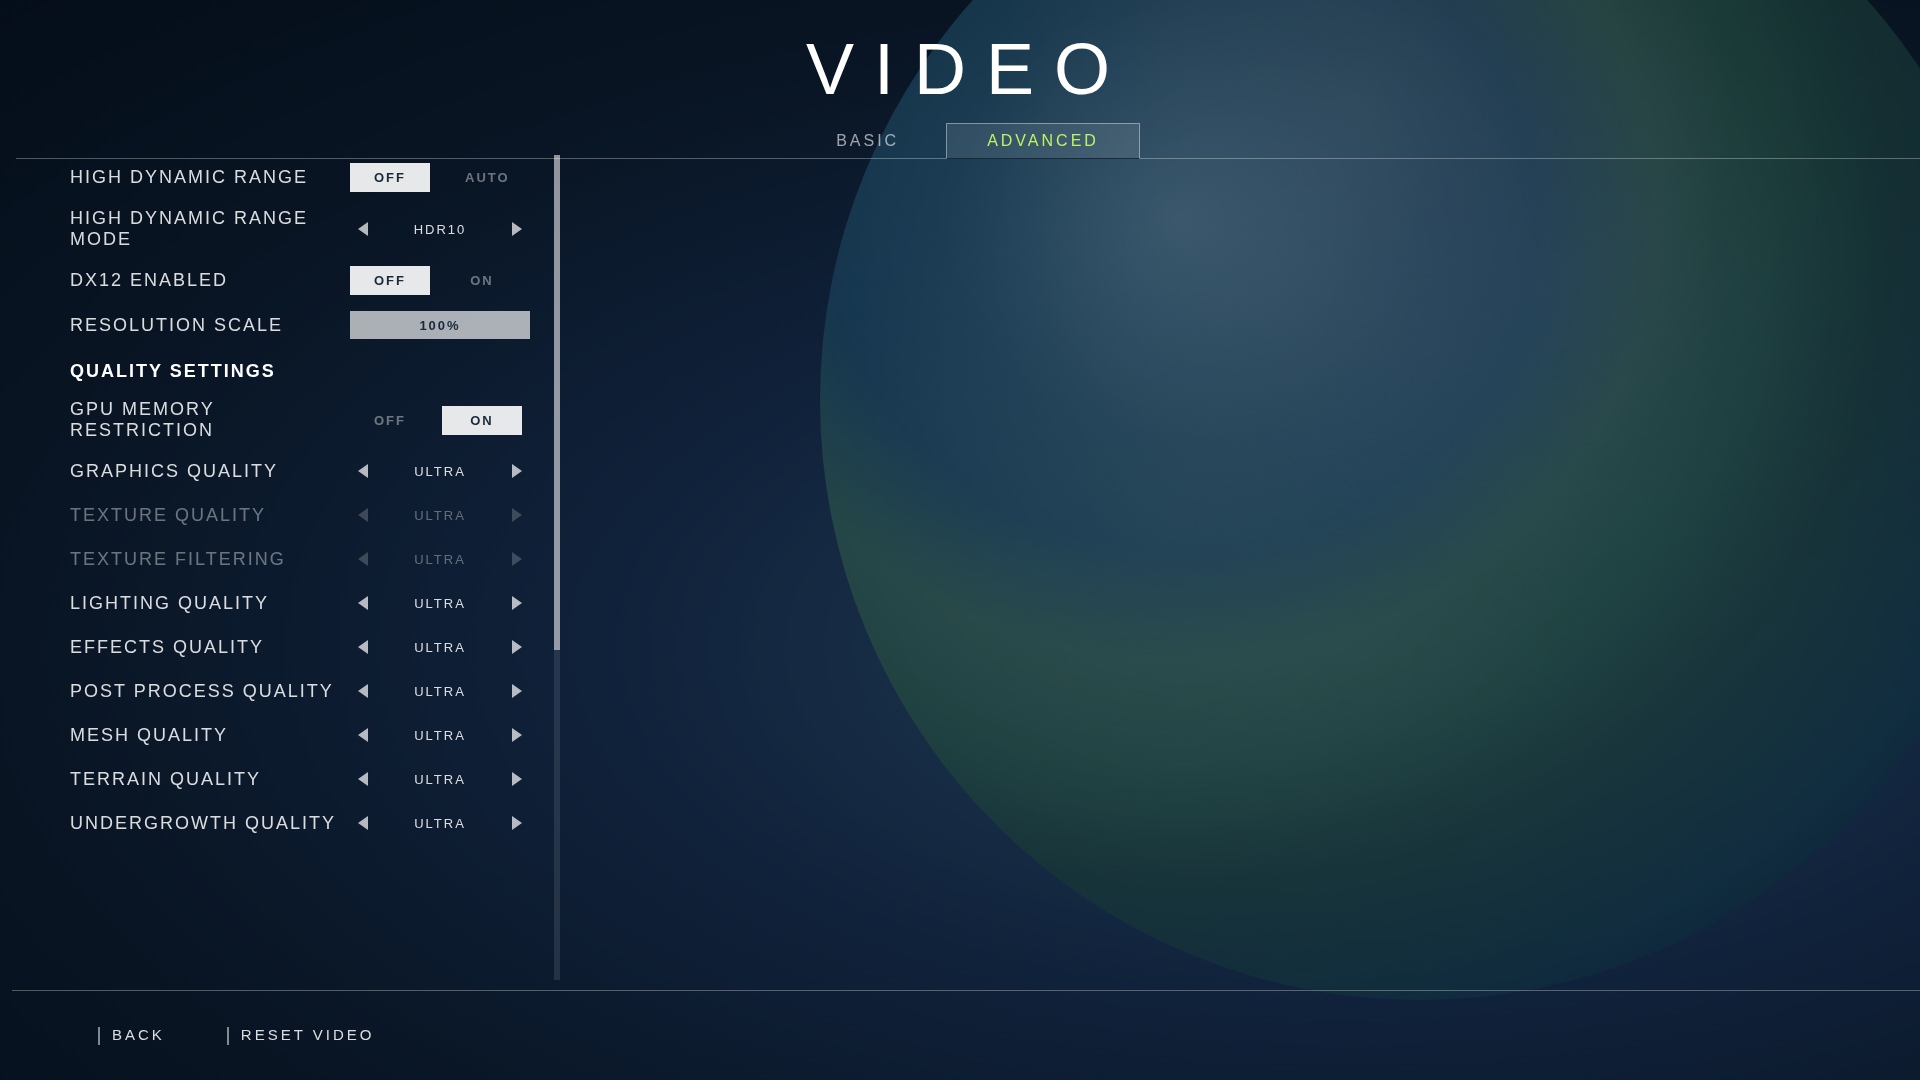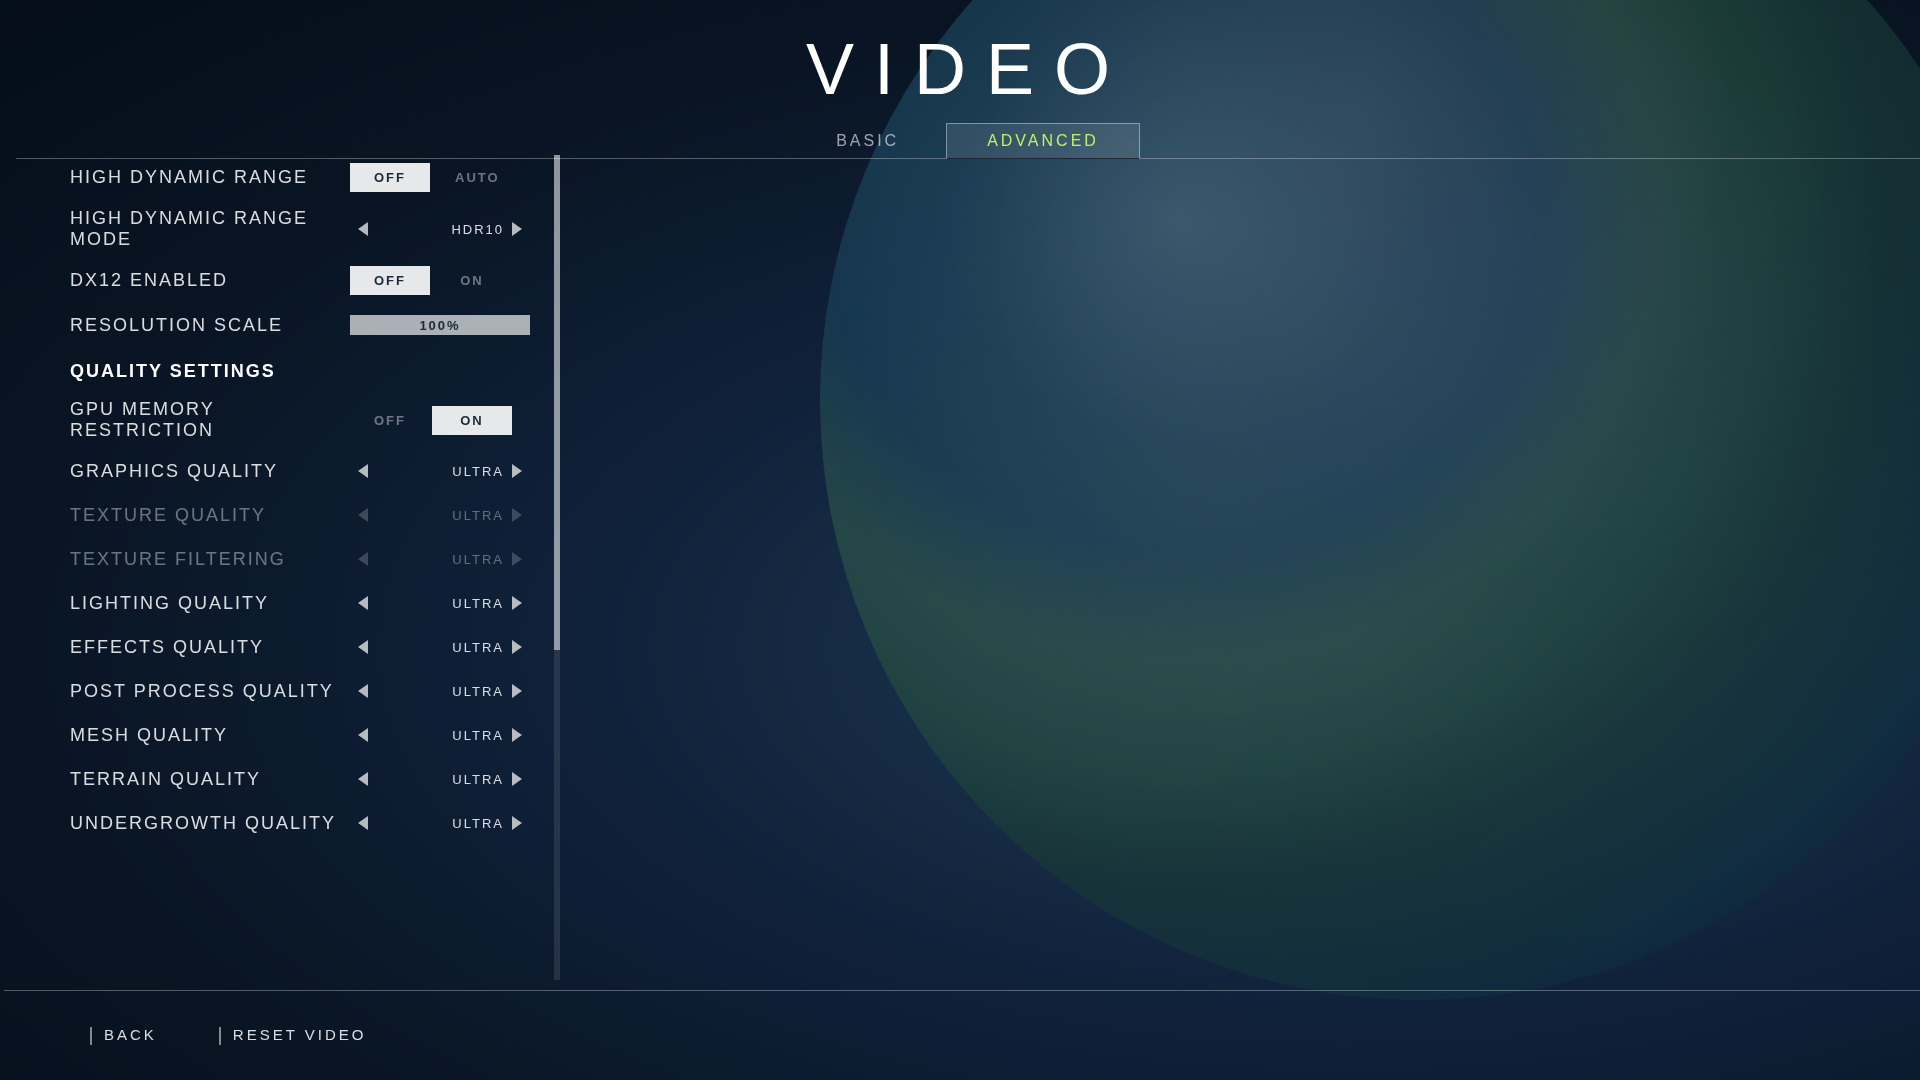--- a/index.html
+++ b/index.html
@@ -180,21 +180,21 @@
 
     .control {
       flex: 1;
       display: flex;
       align-items: center;
     }
 
     
     .toggle-group {
       display: flex;
-      gap: 2px;
+      gap: 12px;
     }
 
     .toggle-btn {
       padding: 6px 22px;
       font-size: 13px;
       letter-spacing: 2px;
       font-weight: 600;
       cursor: pointer;
       text-transform: uppercase;
       border: none;
@@ -228,40 +228,40 @@
       color: rgba(255,255,255,0.7);
       font-size: 14px;
       cursor: pointer;
       padding: 4px 8px;
       display: flex;
       align-items: center;
     }
 
     .selector-value {
       flex: 1;
-      text-align: right;
+      text-align: center;
       font-size: 13px;
       letter-spacing: 2px;
       color: rgba(255,255,255,0.85);
       text-transform: uppercase;
     }
 
     .selector-value.dim {
       color: rgba(255,255,255,0.35);
     }
 
     
     .slider-container {
       width: 180px;
       position: relative;
     }
 
     .slider-bar {
       width: 100%;
-      height: 20px;
+      height: 28px;
       background: rgba(255,255,255,0.15);
       position: relative;
       display: flex;
       align-items: center;
     }
 
     .slider-fill {
       height: 100%;
       background: rgba(255,255,255,0.6);
       position: absolute;
@@ -277,21 +277,21 @@
       letter-spacing: 2px;
       color: #1a2a3a;
       font-weight: 600;
       z-index: 1;
     }
 
     
     .bottom-bar {
       position: absolute;
       bottom: 0;
-      left: 4px;
+      left: 12px;
       right: 0;
       height: 90px;
       display: flex;
       align-items: center;
       padding: 0 70px;
       border-top: 1px solid rgba(255,255,255,0.3);
     }
 
     .bottom-btn {
       background: none;

